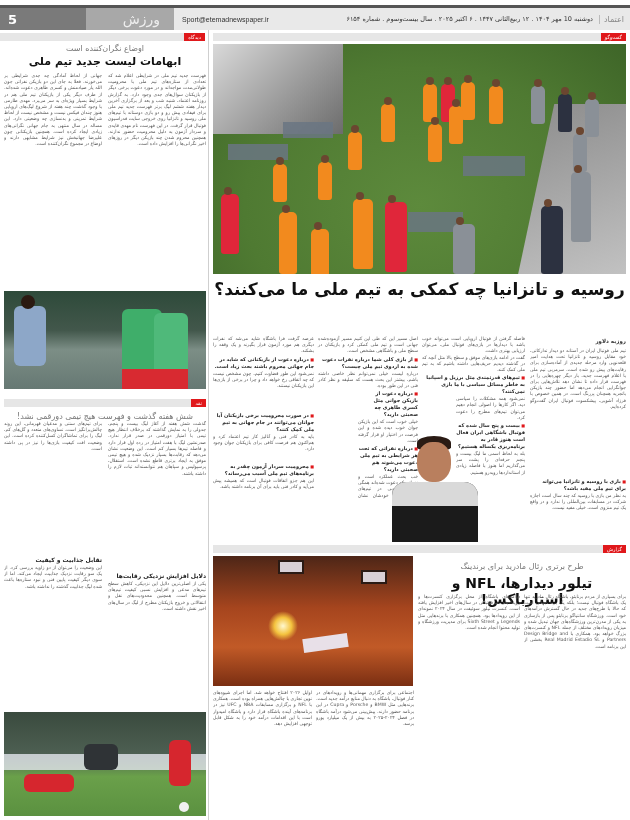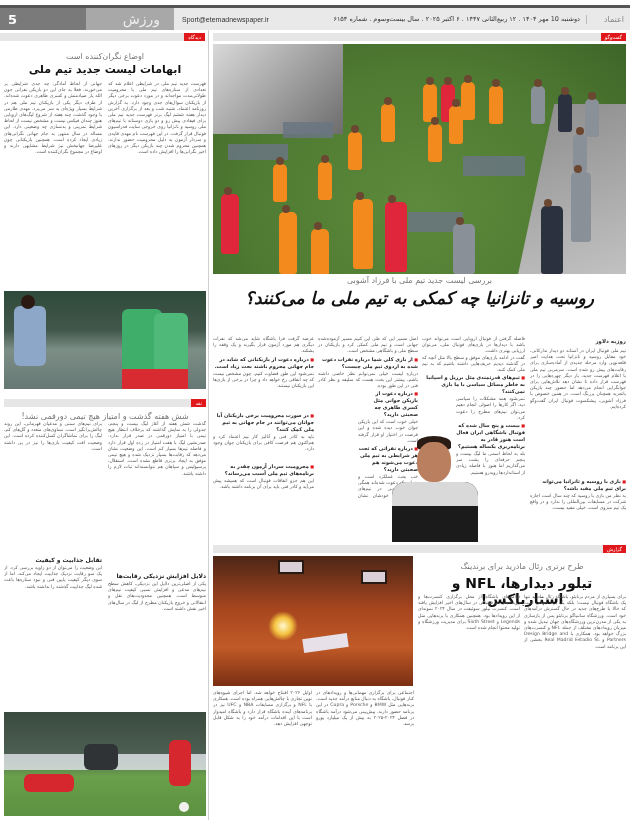--- a/index.html
+++ b/index.html
@@ -7,21 +7,21 @@
   body { font-family: "DejaVu Sans", sans-serif; color: #222; position: relative; }
 
   
   .topline { position: absolute; left: 0; top: 5px; width: 630px; height: 3px; background: #555; }
   .header { position: absolute; left: 0; top: 8px; width: 630px; height: 22px; display: flex; }
   .page-num { width: 86px; background: #7a7a7a; color: #fff; font-weight: bold; font-size: 13px; display: flex; align-items: center; padding-left: 8px; }
   .section-name { width: 88px; background: #a8a8a8; color: #eee; font-size: 14px; display: flex; align-items: center; justify-content: flex-end; padding-right: 14px; }
   .header-strip { flex: 1; background: #e9e9e9; display: flex; align-items: center; justify-content: space-between; padding: 0 6px 0 8px; font-size: 6.5px; color: #333; }
   .header-email { font-family: "Liberation Sans", sans-serif; font-size: 7px; }
   .header-right { display: flex; align-items: center; gap: 6px; direction: rtl; }
-  .logo { font-size: 8px; color: #888; padding-left: 17px; border-left: 1px solid #bbb; }
+  .logo { font-size: 8px; color: #888; padding-left: 4px; border-left: 1px solid #bbb; }
 
   
   .kicker-bar { position: absolute; height: 8px; background: #e6e6e6; }
   .kicker { position: absolute; top: 0; right: 0; height: 8px; background: #e0181b; color: #fff; font-size: 5px; padding: 0 4px; display: flex; align-items: center; direction: rtl; }
 
   .col { position: absolute; direction: rtl; }
   .vrule { position: absolute; width: 1px; background: #cfcfcf; }
 
   .pretitle { text-align: center; color: #777; font-size: 8px; }
   .title { text-align: center; font-weight: bold; color: #111; }
@@ -90,21 +90,21 @@
 
 <div class="kicker-bar" style="left:0;top:33px;width:205px;">
   <span class="kicker">دیدگاه</span>
 </div>
 <div class="kicker-bar" style="left:213px;top:33px;width:413px;">
   <span class="kicker">گفت‌وگو</span>
 </div>
 
 <div class="vrule" style="left:208px;top:30px;height:790px;"></div>
 
-<div class="col" style="left:4px;top:52px;width:202px;">
+<div class="col" style="left:4px;top:44px;width:202px;">
   <div class="pretitle">اوضاع نگران‌کننده است</div>
   <div class="title" style="font-size:11px;margin:2px 0 5px;">ابهامات لیست جدید تیم ملی</div>
   <div class="textcols">
     <div class="textcol body-text" style="height:220px;overflow:hidden;">فهرست جدید تیم ملی در شرایطی اعلام شد که تعدادی از ستاره‌های تیم ملی با محرومیت طولانی‌مدت مواجه‌اند و در مورد دعوت برخی دیگر از بازیکنان سوال‌های جدی وجود دارد. به گزارش روزنامه اعتماد، شنبه شب و بعد از برگزاری آخرین دیدار هفته ششم لیگ برتر فهرست جدید تیم ملی برای فیفادی پیش رو و دو بازی دوستانه با تیم‌های ملی روسیه و تانزانیا روی خروجی سایت فدراسیون فوتبال قرار گرفت. در این فهرست نام مهدی قایدی و سردار آزمون به دلیل محرومیت حضور ندارند. همچنین محروم شدن چند بازیکن دیگر در روزهای اخیر نگرانی‌ها را افزایش داده است.</div>
     <div class="textcol body-text" style="height:220px;overflow:hidden;">جهانی از لحاظ آمادگی چه جدی شرایطی بر می‌خورند. فعلا به جای این دو بازیکن نفراتی جون الله یار صیادمنش و کسری طاهری دعوت شده‌اند. از طرف دیگر یکی از بازیکنان تیم ملی هم در شرایط بسیار ویژه‌ای به سر می‌برد. مهدی طارمی با وجود گذشت چند هفته از شروع لیگ‌های اروپایی هنوز چندان فیکس نیست و مشخص نیست از لحاظ شرایط تمرینی و بدنسازی چه وضعیتی دارد. این مساله در سال منتهی به جام جهانی نگرانی‌های زیادی ایجاد کرده است. همچنین بازیکنانی چون علیرضا جهانبخش نیز شرایط مشابهی دارند و اوضاع در مجموع نگران‌کننده است.</div>
   </div>
 </div>
 
 <div class="photo photo-bench" style="left:4px;top:291px;width:202px;height:98px;">
   <div class="cam"></div>
@@ -112,21 +112,21 @@
   <div class="p1"></div>
   <div class="p2"></div>
   <div class="shorts"></div>
 </div>
 
 <div class="kicker-bar" style="left:4px;top:399px;width:202px;">
   <span class="kicker">نقد</span>
 </div>
 
 <div class="col" style="left:4px;top:412px;width:202px;">
-  <div class="pretitle">شش هفته گذشت و امتیاز هیچ تیمی دورقمی نشد!</div>
+  <div class="pretitle">شش هفته گذشت و فهرست هیچ تیمی دورقمی نشد!</div>
   <div class="textcols">
     <div class="textcol">
       <div class="body-text" style="height:148px;overflow:hidden;">گذشت شش هفته از آغاز لیگ بیست و پنجم، جدولی را به نمایش گذاشته که برخلاف انتظار هیچ تیمی با امتیاز دورقمی در صدر قرار ندارد. صدرنشین لیگ با هفت امتیاز در رده اول قرار دارد و فاصله تیم‌ها بسیار کم است. این وضعیت نشان می‌دهد که رقابت‌ها بسیار نزدیک شده و هیچ تیمی موفق به ایجاد برتری قاطع نشده است. استقلال، پرسپولیس و سپاهان هم نتوانسته‌اند ثبات لازم را داشته باشند.</div>
       <div class="sub-head">دلایل افزایش نزدیکی رقابت‌ها</div>
       <div class="body-text" style="height:90px;overflow:hidden;">یکی از اصلی‌ترین دلایل این نزدیکی، کاهش سطح تیم‌های مدعی و افزایش نسبی کیفیت تیم‌های متوسط است. همچنین محدودیت‌های نقل و انتقالاتی و خروج بازیکنان مطرح از لیگ در سال‌های اخیر نقش داشته است.</div>
     </div>
     <div class="textcol">
       <div class="body-text" style="height:132px;overflow:hidden;">برای تیم‌های سنتی و مدعیان قهرمانی، این روند چالش‌برانگیز است. تساوی‌های متعدد و گل‌های کم، لیگ را برای تماشاگران کسل‌کننده کرده است. این وضعیت افت کیفیت بازی‌ها را نیز در پی داشته است.</div>
       <div class="sub-head">تقابل جذابیت و کیفیت</div>
       <div class="body-text" style="height:116px;overflow:hidden;">این وضعیت را می‌توان از دو زاویه بررسی کرد. از یک سو رقابت نزدیک جذابیت ایجاد می‌کند، اما از سوی دیگر کیفیت پایین فنی و نبود ستاره‌ها باعث شده لیگ جذابیت گذشته را نداشته باشد.</div>
@@ -167,22 +167,21 @@
   <div class="player" style="left:66px;top:168px;width:18px;height:62px;"></div>
   <div class="player" style="left:98px;top:185px;width:18px;height:50px;"></div>
   <div class="player" style="left:140px;top:155px;width:20px;height:70px;"></div>
   <div class="player red" style="left:172px;top:158px;width:22px;height:70px;"></div>
   <div class="player grey" style="left:240px;top:180px;width:22px;height:50px;"></div>
   <div class="player dark" style="left:328px;top:162px;width:22px;height:68px;"></div>
   <div class="player grey" style="left:358px;top:128px;width:20px;height:70px;"></div>
 </div>
 
 <div class="col" style="left:213px;top:276px;width:413px;">
-  <div class="pretitle" style="font-size:8px;">بررسی لیست جدید تیم ملی با فرزاد آشوبی</div>
-  <div class="title" style="font-size:17px;margin:3px 0 2px;font-style:italic;">روسیه و تانزانیا چه کمکی به تیم ملی ما می‌کنند؟</div>
+  <div class="title" style="font-size:17px;margin:3px 0 2px;">روسیه و تانزانیا چه کمکی به تیم ملی ما می‌کنند؟</div>
 </div>
 
 <div class="col" style="left:530px;top:338px;width:96px;">
   <div class="byline">روزبه دلاور</div>
   <div class="body-text" style="height:124px;overflow:hidden;">تیم ملی فوتبال ایران در آستانه دو دیدار تدارکاتی، خود مقابل روسیه و تانزانیا تحت هدایت امیر قلعه‌نویی وارد مرحله جدیدی از آماده‌سازی برای رقابت‌های پیش رو شده است. سرمربی تیم ملی با اعلام فهرست جدید، بار دیگر چهره‌هایی را در فهرست قرار داده تا نشان دهد تلاش‌هایی برای جوانگرایی انجام می‌دهد اما حضور چند بازیکن باتجربه همچنان پررنگ است. در همین خصوص با فرزاد آشوبی، پیشکسوت فوتبال ایران گفت‌وگو کرده‌ایم.</div>
   <div class="q" style="margin-top:6px;">بازی با روسیه و تانزانیا می‌تواند برای تیم ملی مفید باشد؟</div>
   <div class="body-text" style="height:30px;overflow:hidden;">به نظر من بازی با روسیه که چند سال است اجازه شرکت در مسابقات بین‌المللی را ندارد و در واقع یک تیم منزوی است، خیلی مفید نیست.</div>
 </div>
 
 <div class="col" style="left:422px;top:336px;width:103px;">

